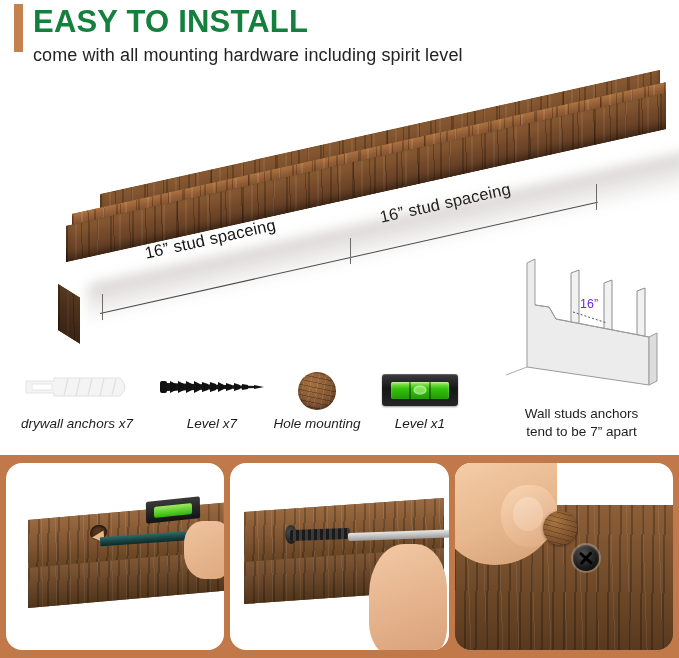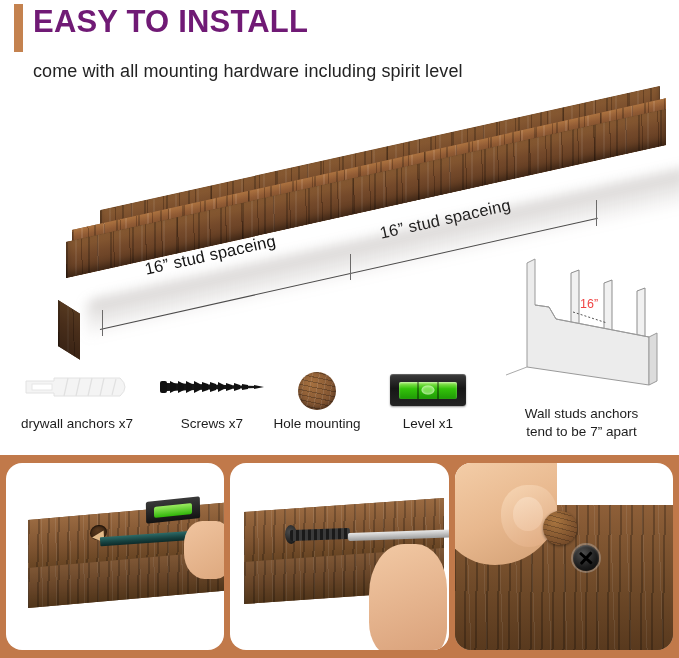--- a/index.html
+++ b/index.html
@@ -19,31 +19,31 @@
   .accent-bar {
     position: absolute;
     left: 14px; top: 4px;
     width: 9px; height: 48px;
     background: #c4824f;
   }
 
   .title {
     font-size: 31px;
     font-weight: bold;
-    color: #701a75;
+    color: #15803d;
     letter-spacing: 0.2px;
     line-height: 1.05;
     padding-left: 15px;
   }
 
   .subtitle {
     font-size: 18px;
     color: #232323;
     padding-left: 15px;
-    margin-top: 22px;
+    margin-top: 6px;
     letter-spacing: 0.1px;
   }
 
   
   .hero { position: relative; height: 300px; }
 
   .shelf-stage {
     position: absolute;
     left: 40px; top: 0px;
     width: 620px; height: 250px;
@@ -144,28 +144,28 @@
     left: 0; top: 160px;
     width: 175px;
     text-align: center;
     font-size: 13.5px;
     line-height: 1.35;
     color: #1d1d1d;
   }
 
   
   .hardware { position: absolute; left: 0; top: 368px; width: 500px; height: 80px; }
-  .hw-item { position: absolute; text-align: center; }
+  .hw-item { position: absolute; text-align: center; font-style: italic; }
   .hw-art { height: 46px; position: relative; }
   .hw-label { font-size: 13.5px; color: #1d1d1d; margin-top: 2px; white-space: nowrap; }
 
   .hw-anchors  { left: 2px;   width: 150px; }
   .hw-screws   { left: 152px; width: 120px; }
   .hw-stickers { left: 262px; width: 110px; }
-  .hw-level    { left: 372px; width: 112px; }
+  .hw-level    { left: 364px; width: 112px; }
 
   
   .anchor-art { position: absolute; left: 22px; top: 6px; width: 108px; height: 26px; }
 
   
   .screw-art { position: absolute; left: 6px; top: 8px; width: 108px; height: 22px; }
 
   
   .sticker-disc {
     position: absolute; left: 50%; top: 4px;
@@ -382,21 +382,21 @@
     <polygon points="33,18 41,14 41,60 55,62 62,74 155,92 155,140 33,122" fill="#ececec" stroke="#9a9a9a" stroke-width="1"></polygon>
 
     <polygon points="155,92 163,88 163,136 155,140" fill="#dcdcdc" stroke="#9a9a9a" stroke-width="1"></polygon>
 
     <polyline points="41,60 55,62 62,74 155,92" fill="none" stroke="#9a9a9a" stroke-width="1"></polyline>
 
     <line x1="33" y1="122" x2="12" y2="130" stroke="#aaaaaa" stroke-width="1"></line>
 
     <line x1="79" y1="67" x2="113" y2="78" stroke="#555" stroke-width="1" stroke-dasharray="2,2"></line>
   </svg>
-  <div style="position:absolute; left:86px; top:52px; font-size:12.5px; color:#ef4444;">16”</div>
+  <div style="position:absolute; left:86px; top:52px; font-size:12.5px; color:#6d28d9;">16”</div>
   <div class="stud-caption">
     <span>Wall studs anchors</span><br>
     <span>tend to be 7” apart</span>
   </div>
 </div>
 
 <div class="hardware">
 
   <div class="hw-item hw-anchors">
     <div class="hw-art">
@@ -428,21 +428,21 @@
           <polygon points="44,6 50,8 50,14 44,16"></polygon>
           <polygon points="52,6 58,8 58,14 52,16"></polygon>
           <polygon points="60,6 66,9 66,13 60,16"></polygon>
           <polygon points="68,7 74,9 74,13 68,15"></polygon>
           <polygon points="76,7 82,9 82,13 76,15"></polygon>
           <polygon points="84,8 90,9 90,13 84,14"></polygon>
         </g>
         <polygon points="96,9 106,11 96,13" fill="#111111"></polygon>
       </svg>
     </div>
-    <div class="hw-label">Screws  x7</div>
+    <div class="hw-label">Level  x7</div>
   </div>
 
   <div class="hw-item hw-stickers">
     <div class="hw-art">
       <div class="sticker-disc"></div>
     </div>
     <div class="hw-label">Hole mounting</div>
   </div>
 
   <div class="hw-item hw-level">

